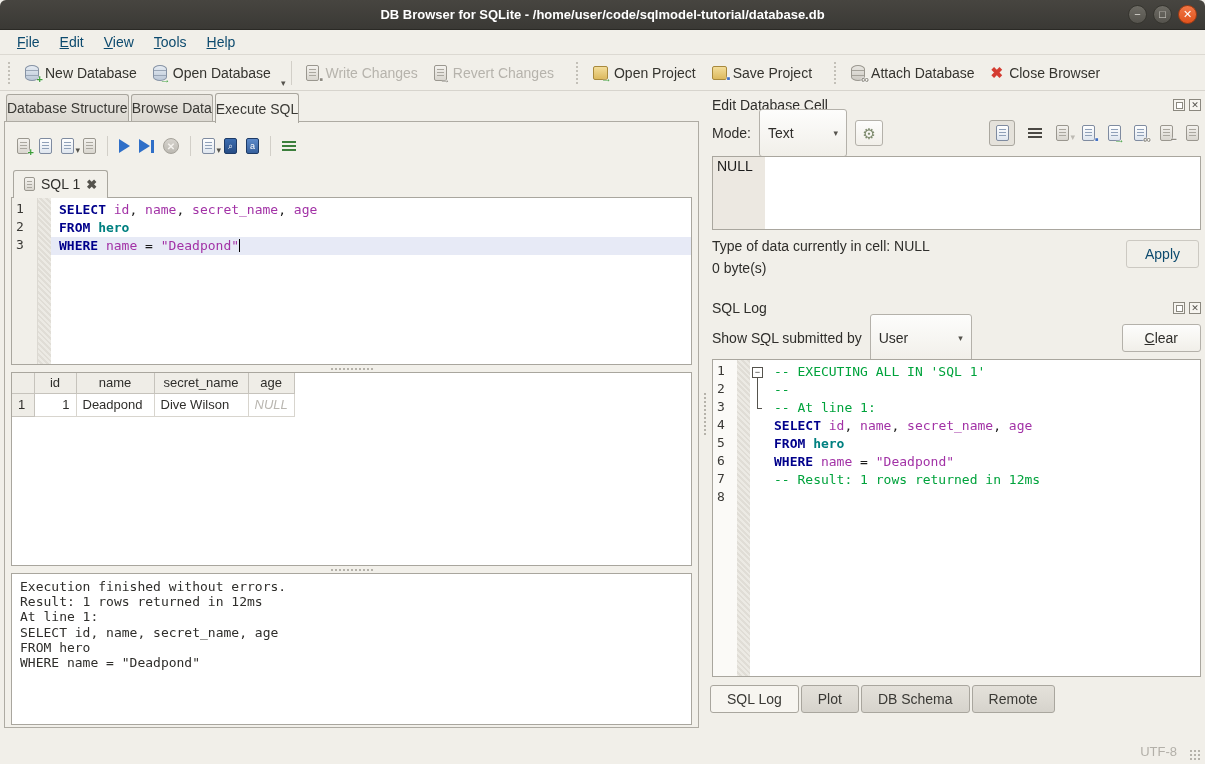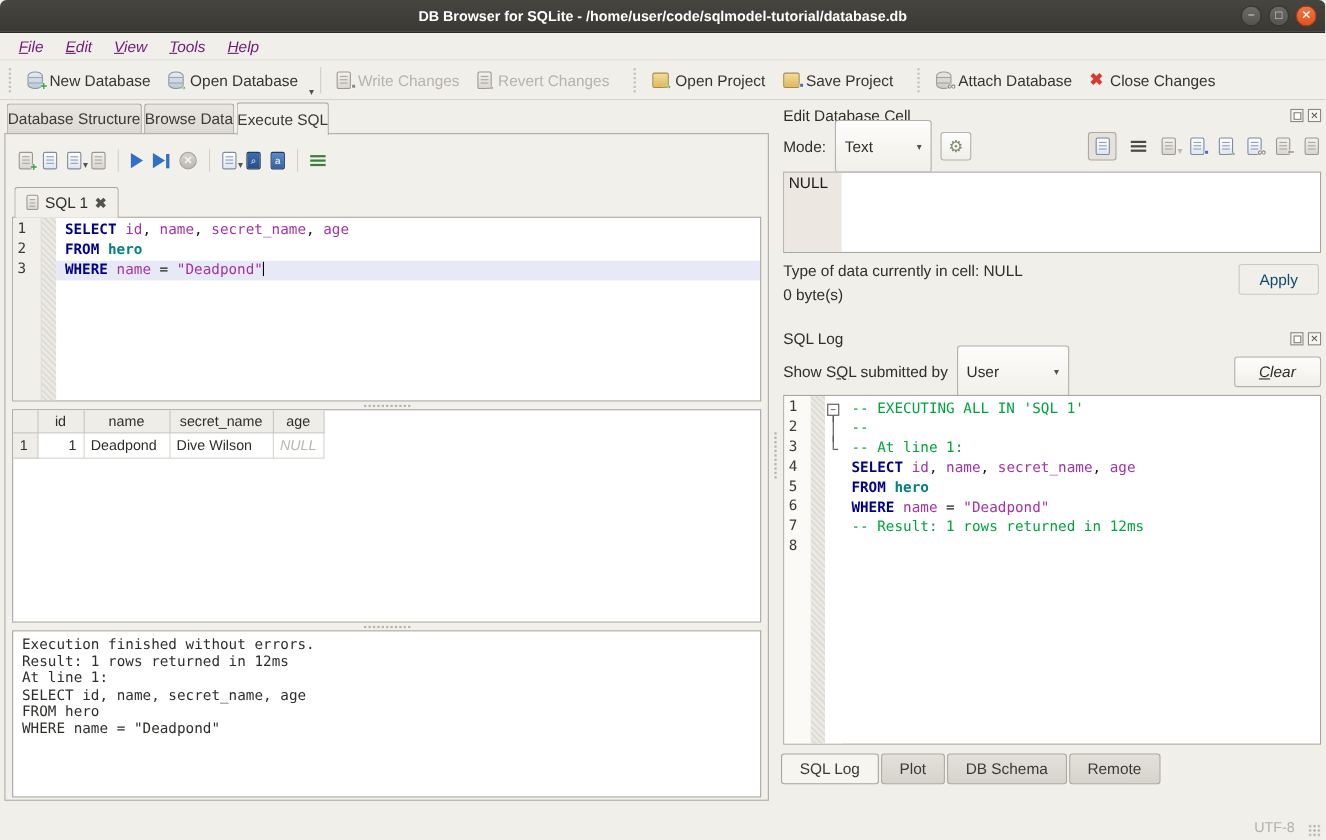--- a/index.html
+++ b/index.html
@@ -11,21 +11,21 @@
   .titlebar { height:30px; background:linear-gradient(#474540,#3a3935); border-bottom:1px solid #2a2925;
               display:flex; align-items:center; position:relative; border-radius:6px 6px 0 0; }
   .titlebar .title { flex:1; text-align:center; color:#fff; font-weight:bold; font-size:13px; }
   .winbtns { position:absolute; right:8px; top:5px; display:flex; gap:6px; }
   .winbtn { width:19px; height:19px; border-radius:50%; background:linear-gradient(#6d6b64,#55534d);
             border:1px solid #36352f; color:#dedcd6; font-size:11px; line-height:17px; text-align:center; }
   .winbtn.close { background:linear-gradient(#f07746,#e1531d); border-color:#a33c13; color:#fff; }
 
   
   .menubar { height:25px; background:#f1efe9; border-bottom:1px solid #dcd9d2; display:flex; align-items:center; padding-left:8px; gap:2px; }
-  .menu-item { padding:2px 9px; font-size:14px; color:#701a75;font-style:italic; }
+  .menu-item { padding:2px 9px; font-size:14px; color:#0c4a6e; }
 
   
   .toolbar { height:36px; background:#f1efe9; border-bottom:1px solid #d7d4cd; display:flex; align-items:center; padding:0 4px; }
   .grip { width:5px; height:22px; margin:0 4px; border-left:2px dotted #c3c0b8; }
   .tbtn { display:flex; align-items:center; gap:6px; padding:4px 8px; font-size:14px; color:#35342f; border-radius:3px; }
   .tbtn.disabled { color:#b6b3ac; }
   .tsep { width:1px; height:24px; background:#d2cfc8; margin:0 6px; }
   .caret { font-size:9px; color:#55534d; margin-left:2px; align-self:flex-end; padding-bottom:2px;}
   .caret.dis { color:#bdbab3; }
 
@@ -140,21 +140,21 @@
 
   .cell-info { position:relative; height:56px; margin:8px 4px 0; }
   .cell-info .l1 { font-size:14px; }
   .cell-info .l2 { font-size:14px; margin-top:6px; }
   .btn { display:inline-block; border:1px solid #b4b1aa; border-radius:3px; background:linear-gradient(#fdfdfc,#f1efe9);
          padding:5px 18px; font-size:14px; color:#2f2e2b; }
   .btn.disabled { color:#0c4a6e; border-color:#ccc9c2; background:#f1efe9; }
   .apply-btn { position:absolute; right:2px; top:2px; }
 
   .filter-row { display:flex; align-items:center; padding:2px 4px 0; gap:8px; height:36px;}
-  .filter-row .clear { margin-left:auto; padding:5px 22px;font-style:italic; }
+  .filter-row .clear { margin-left:auto; padding:5px 22px; }
 
   .logview { position:relative; margin:4px 4px 0; height:318px; display:flex; overflow:hidden; background:#fff; }
   .log-gutter { width:24px; background:#fbfaf7; color:#3a3935; font:13px "DejaVu Sans Mono", monospace; padding-top:3px; }
   .log-gutter div { height:18px; padding-left:4px; }
   .foldcol { width:16px; background:#fff; padding-top:3px; }
   .fold { position:relative; height:18px; }
   .fold.start:before { content:"−"; position:absolute; left:2px; top:4px; width:9px; height:9px; border:1px solid #55534d; background:#fff;
                        font-size:9px; line-height:8px; text-align:center; color:#2f2e2b; }
   .fold.start:after { content:""; position:absolute; left:7px; top:15px; bottom:-3px; border-left:1px solid #55534d; }
   .fold.mid:before { content:""; position:absolute; left:7px; top:-3px; bottom:-3px; border-left:1px solid #55534d; }
@@ -234,21 +234,21 @@
   </div>
   <div class="grip" style="margin-left:14px;"></div>
   <div class="tbtn">
     <span class="ic ic-db gray">
         <span class="badge gray">∞</span>
       </span>
     <span>Attach Database</span>
   </div>
   <div class="tbtn">
     <span class="ic ic-x">✖</span>
-    <span>Close Changes</span>
+    <span>Close Browser</span>
   </div>
 </div>
 
 <div class="main">
 
   <div class="left-pane">
     <div class="tabbar">
       <div class="tab">Database Structure</div>
       <div class="tab">Browse Data</div>
       <div class="tab active">Execute SQL</div>

